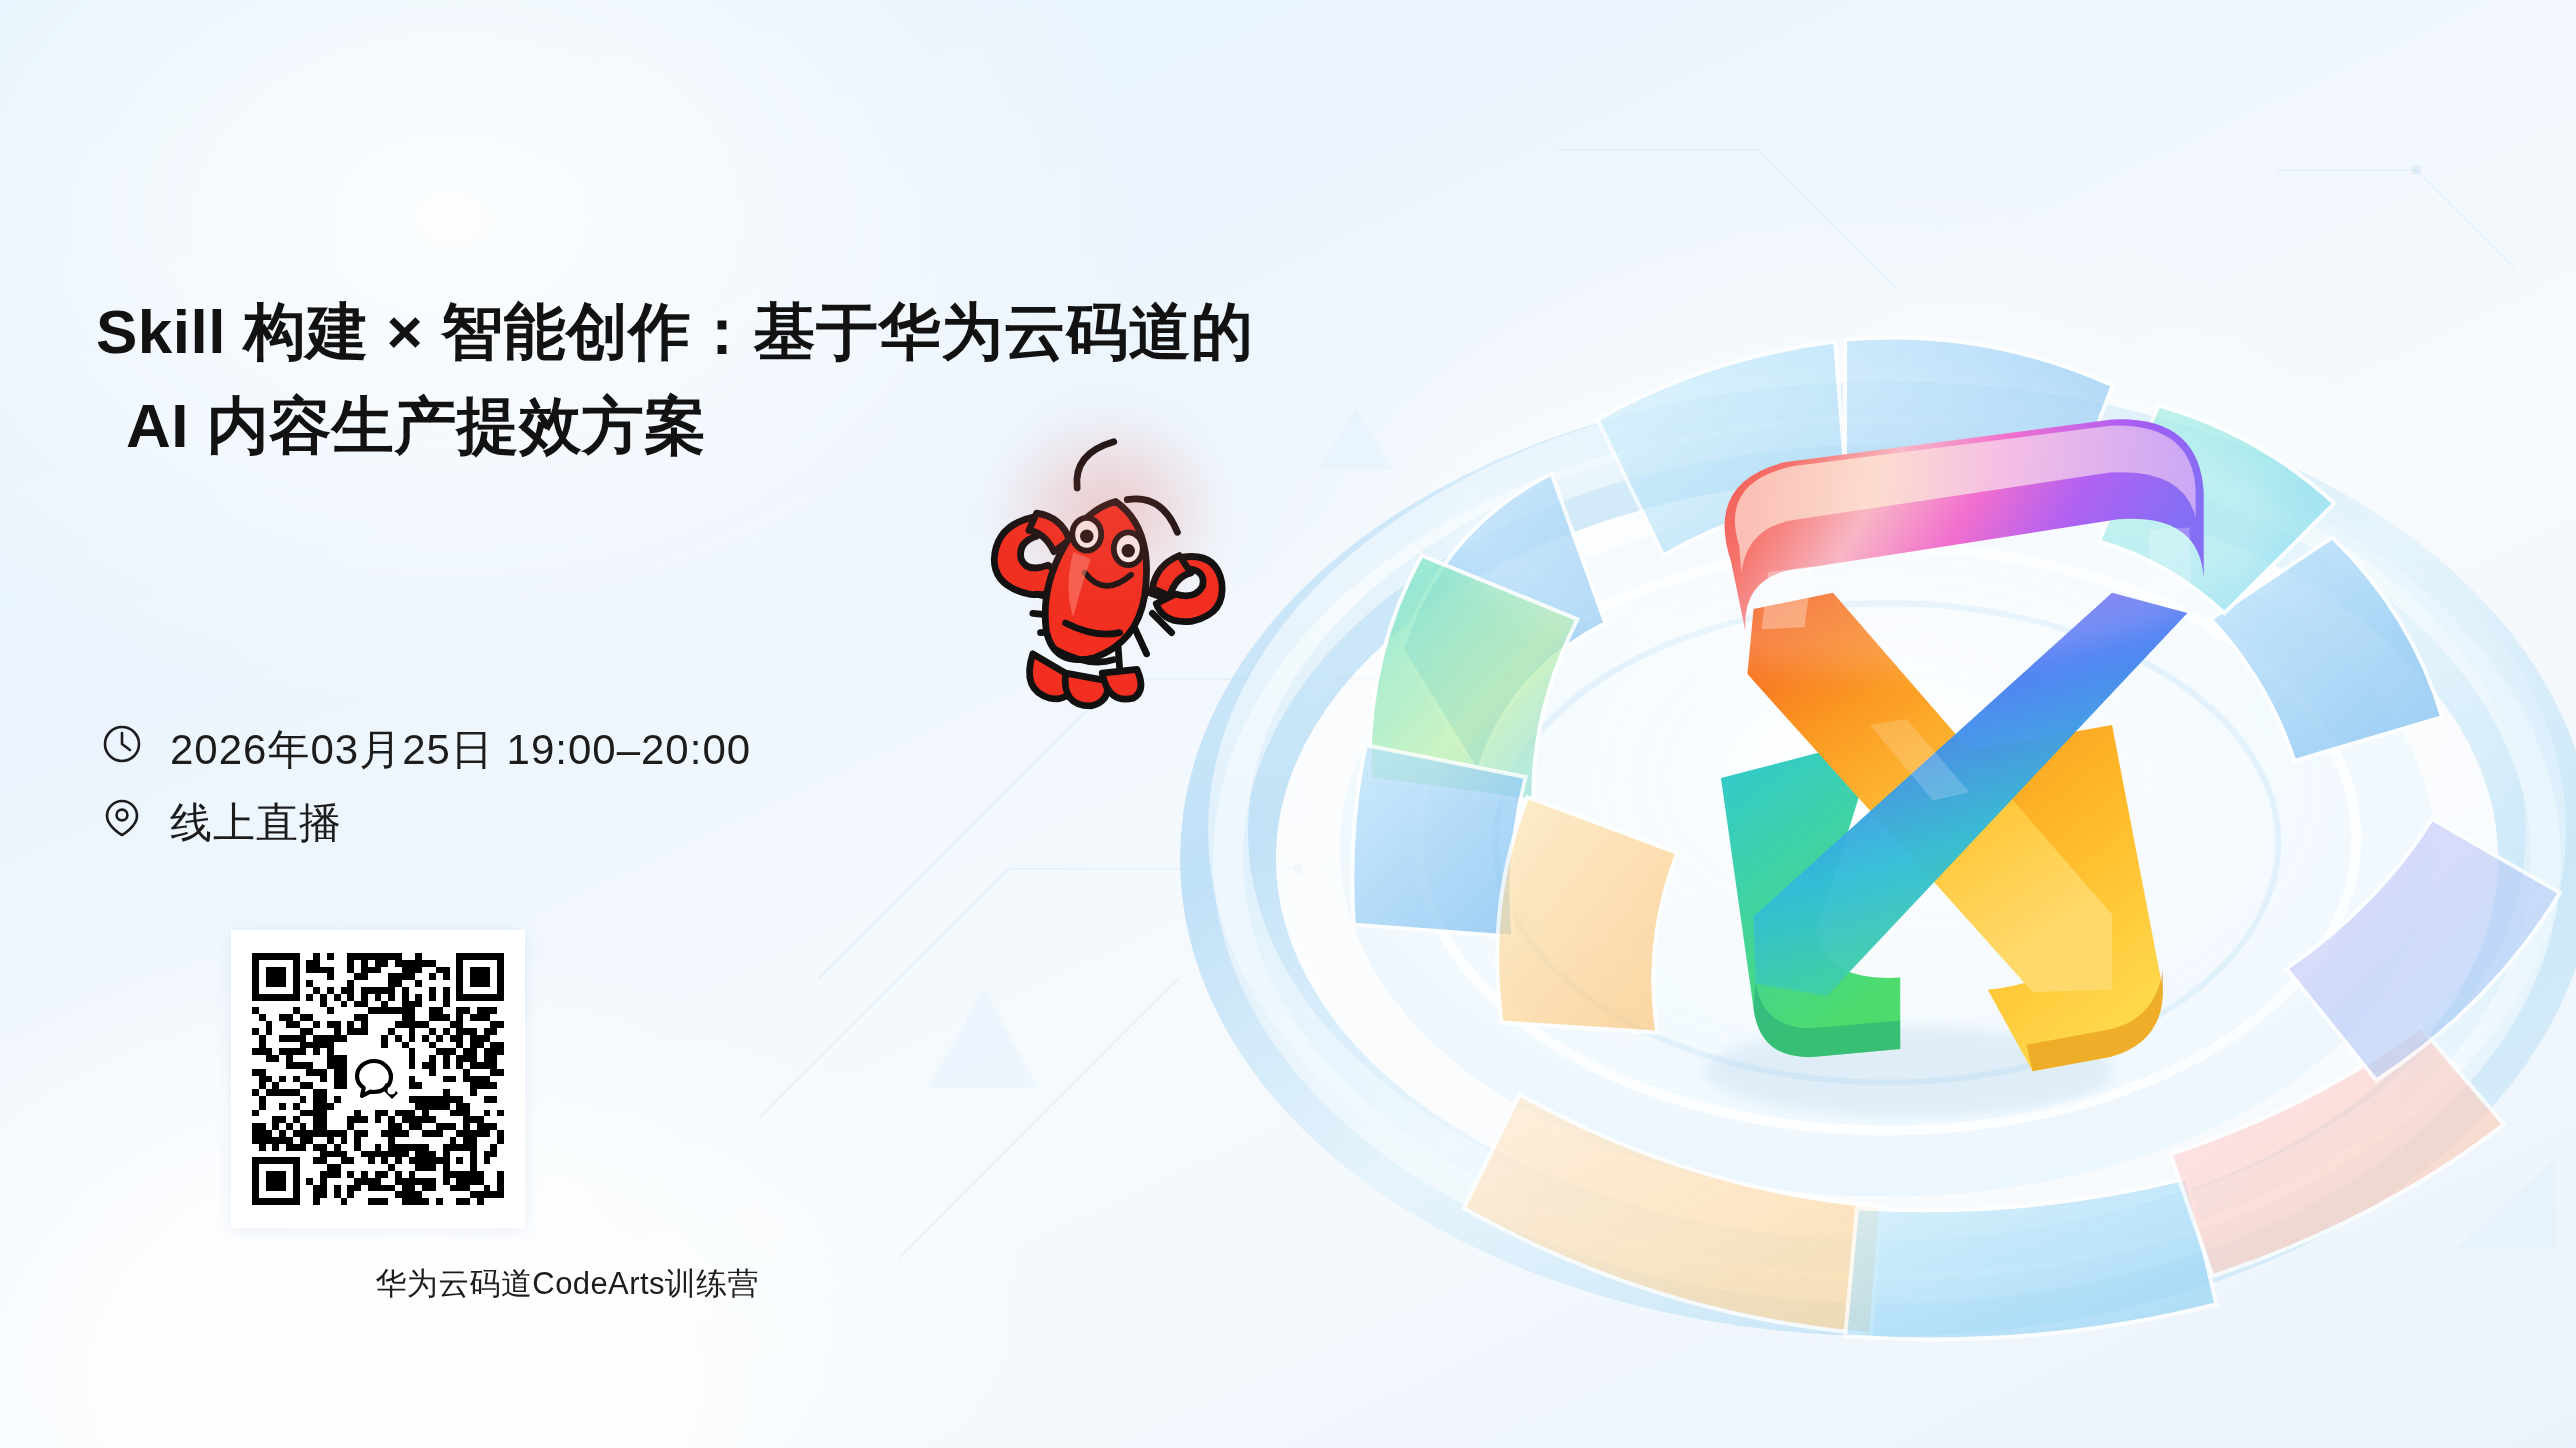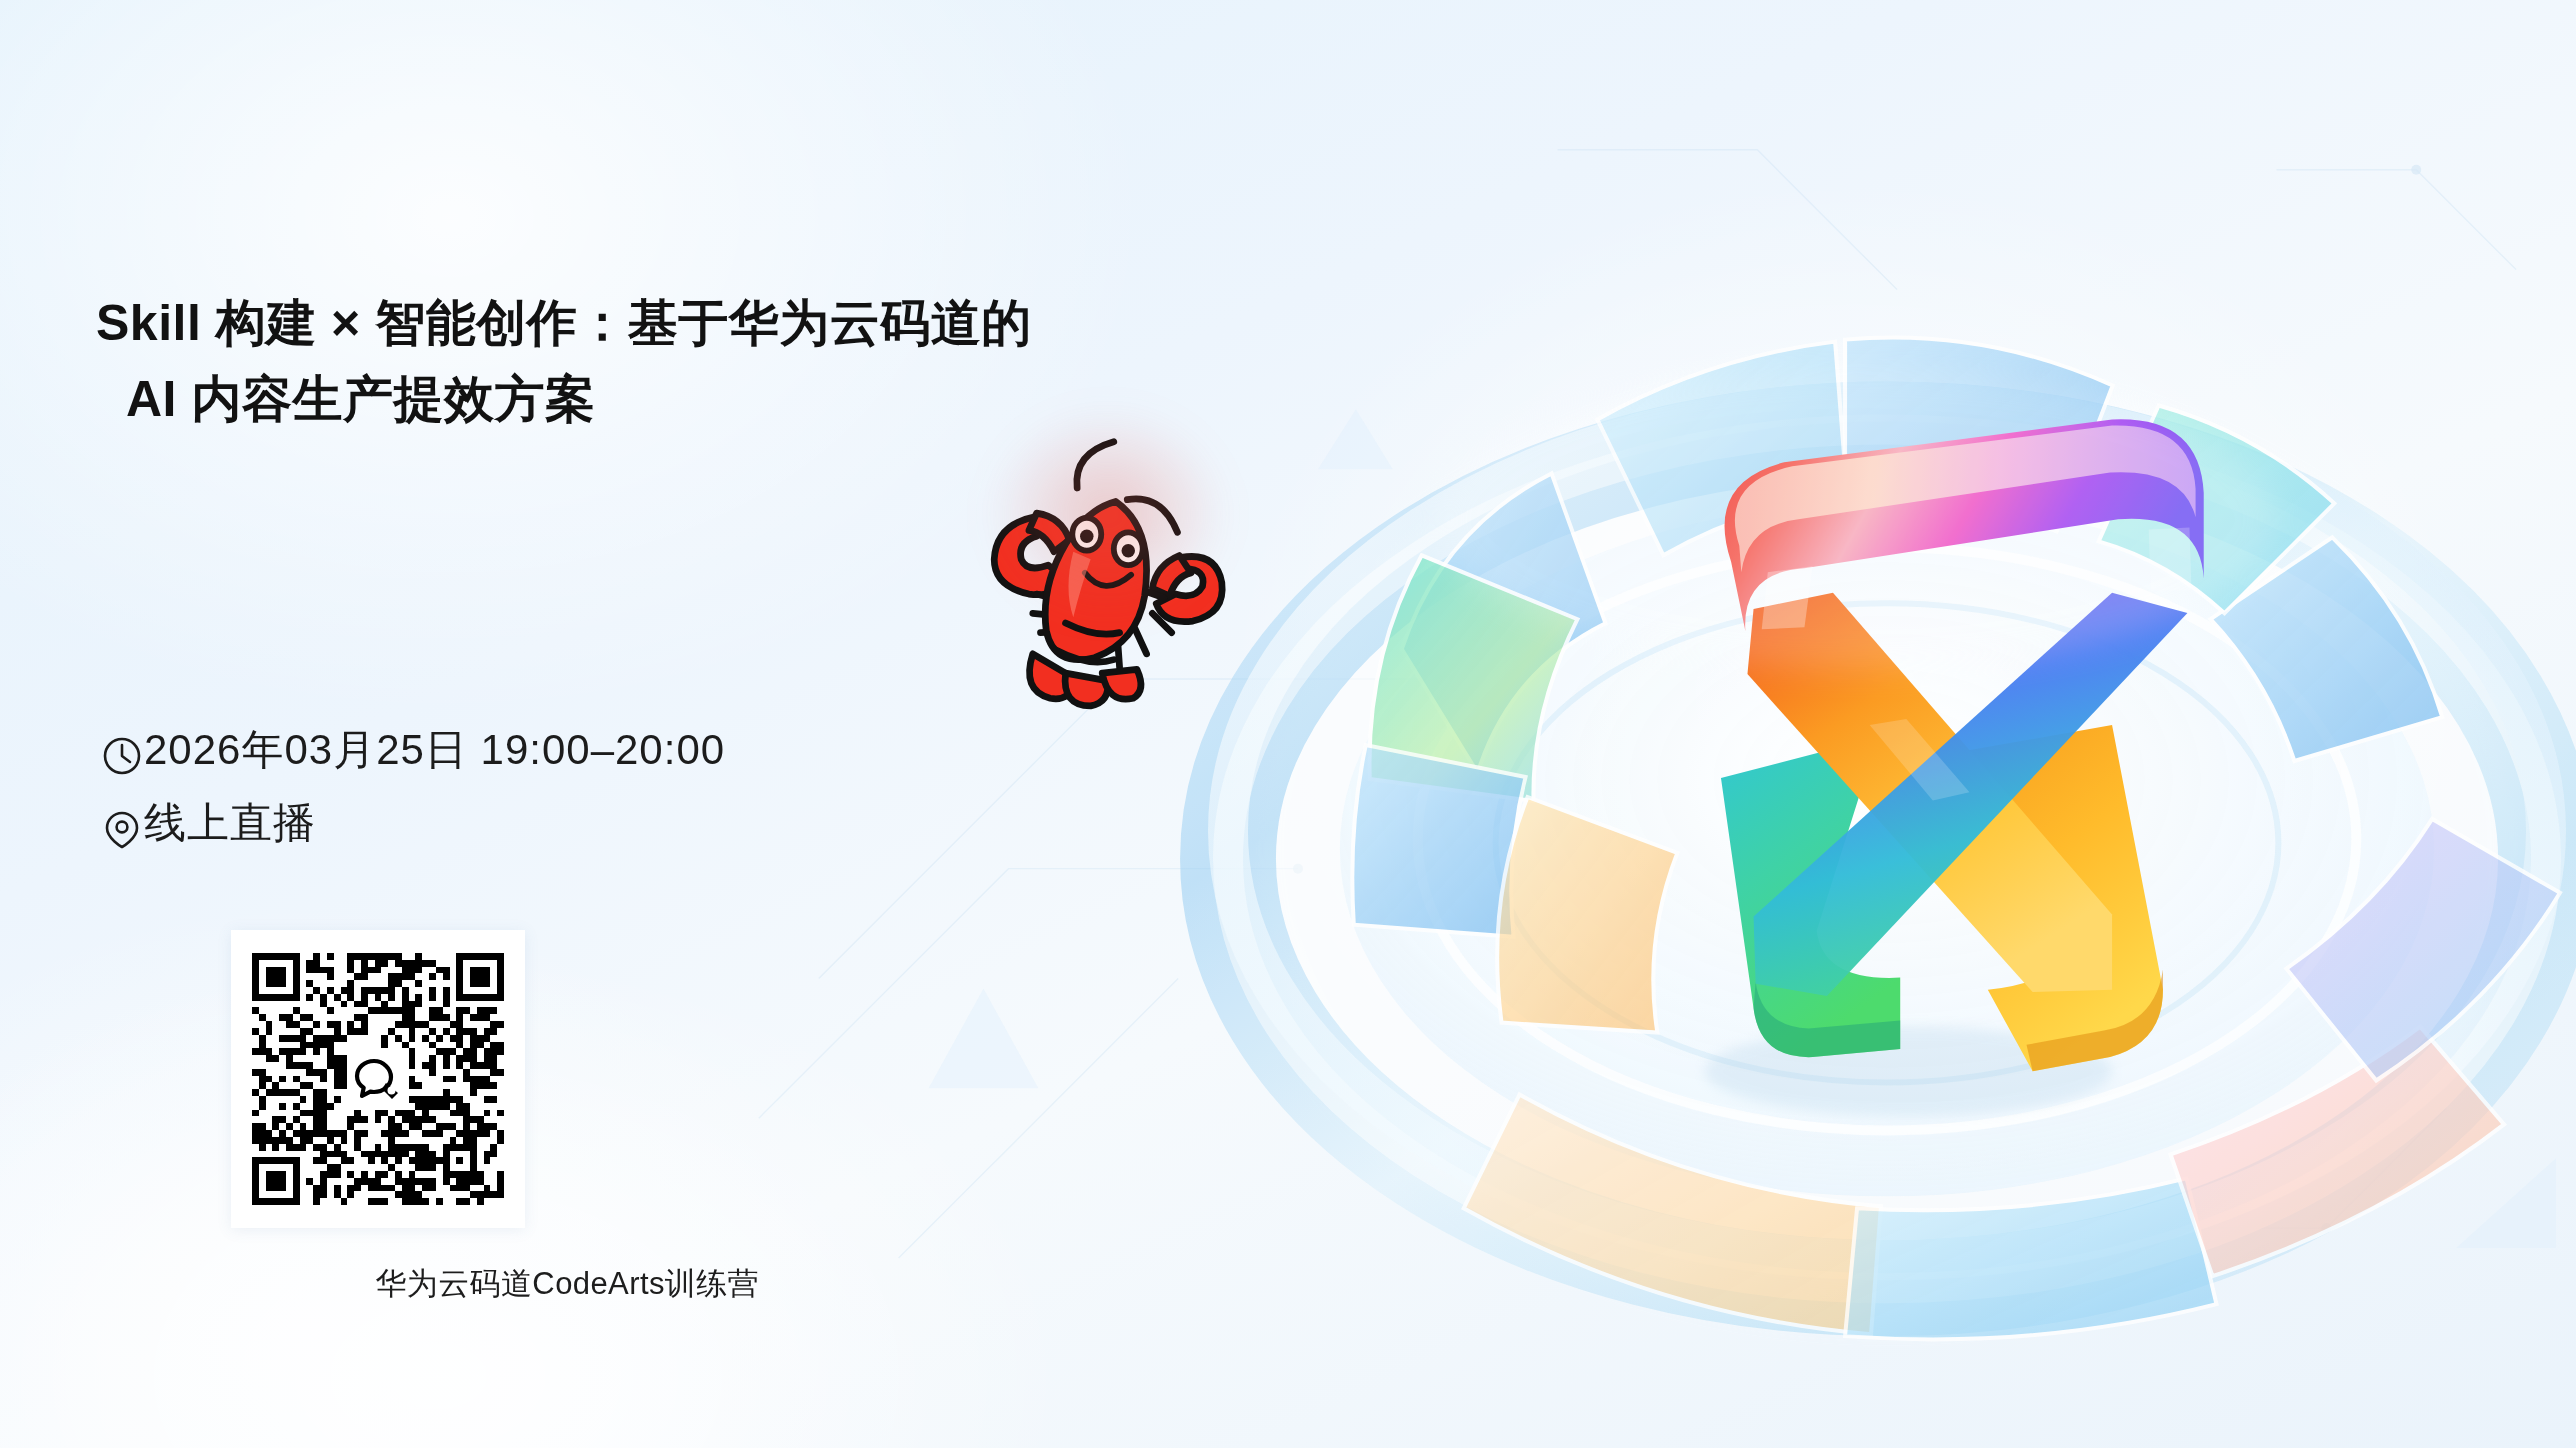--- a/index.html
+++ b/index.html
@@ -34,29 +34,29 @@
     pointer-events:none;
   }
 
   
   #left{
     position:absolute; left:0; top:0; width:1298px; height:1449px; z-index:6;
   }
   .title{
     position:absolute; left:96px; top:285px;
     width:1118px;
-    font-size:50px; font-weight:700; color:#121212;
+    font-size:62px; font-weight:700; color:#121212;
     letter-spacing:0.5px; line-height:1.52;
     white-space:nowrap;
   }
   .title .ln2{ display:block;margin-left:30px; }
 
   .meta{
     position:absolute; left:100px;
-    display:flex; align-items:flex-end; 
+    display:flex; align-items:flex-start; gap:26px;
     color:#1c1c1c;
   }
   #meta-time{ top:722px; }
   #meta-place{ top:795px; }
   .meta .mi{ width:44px; height:44px; flex:0 0 44px; display:block; }
   .meta .mtext{ font-size:42px; letter-spacing:1px; white-space:nowrap; }
 
   
   #qr-card{
     position:absolute; left:231px; top:930px;

